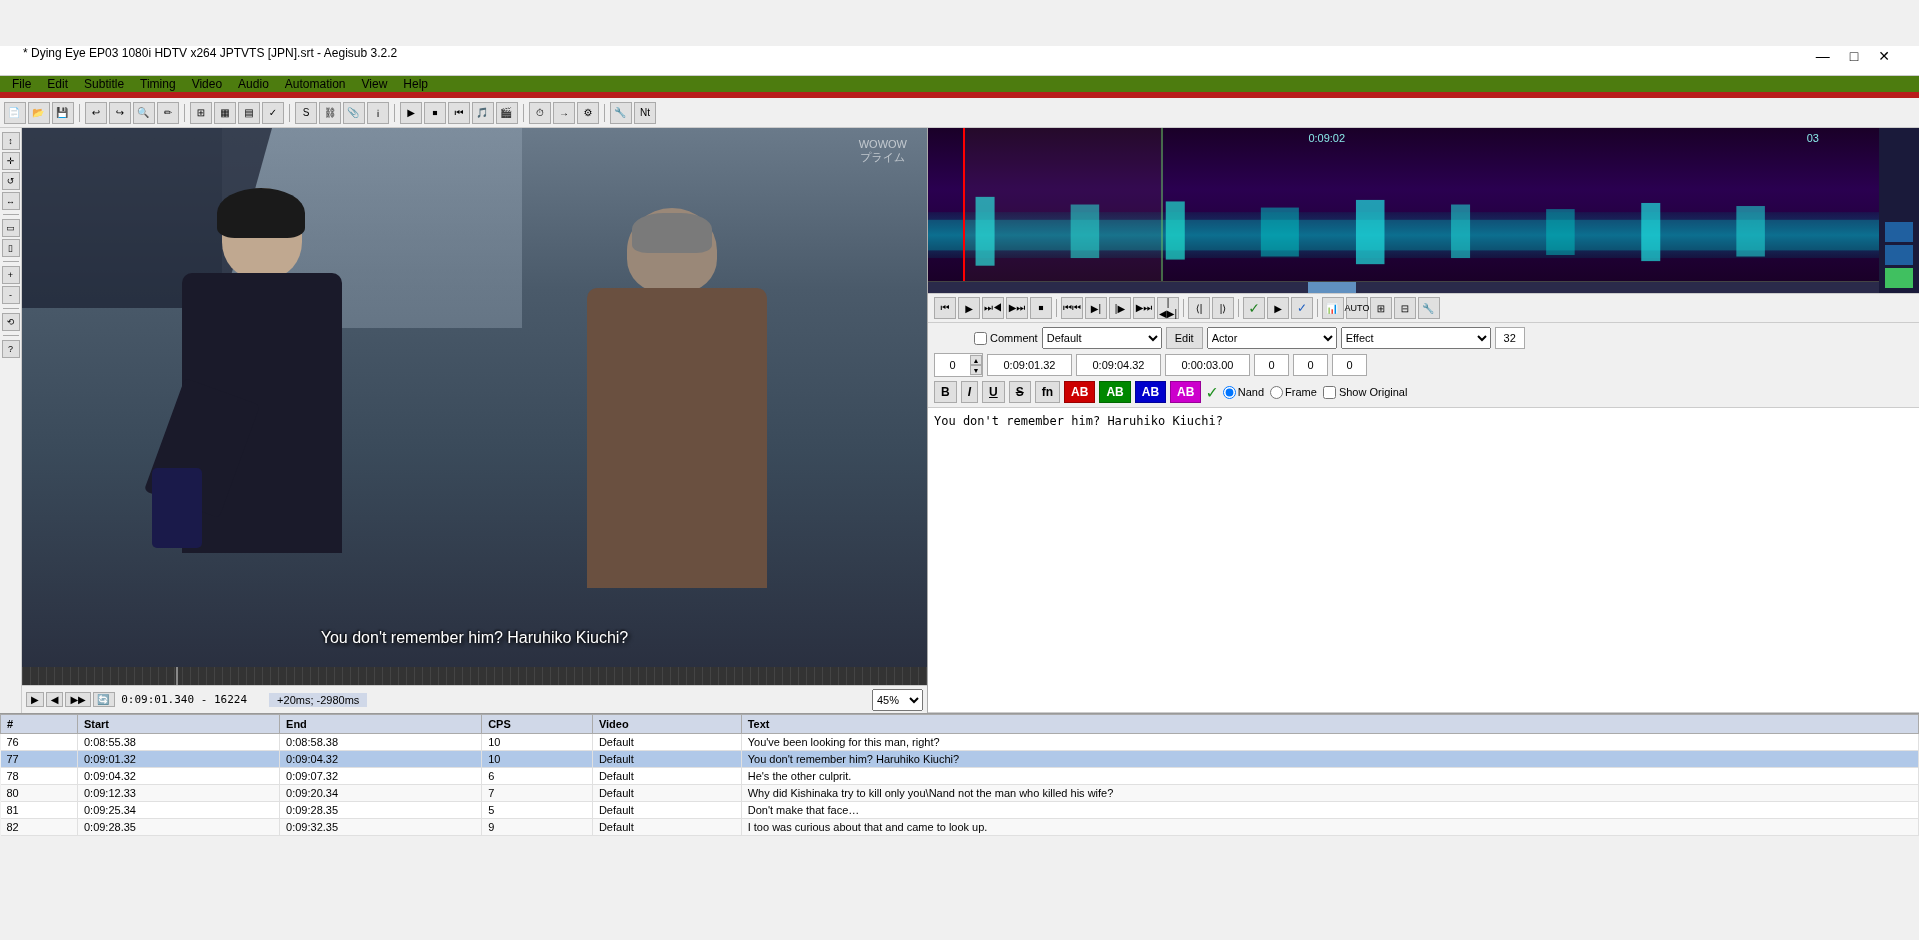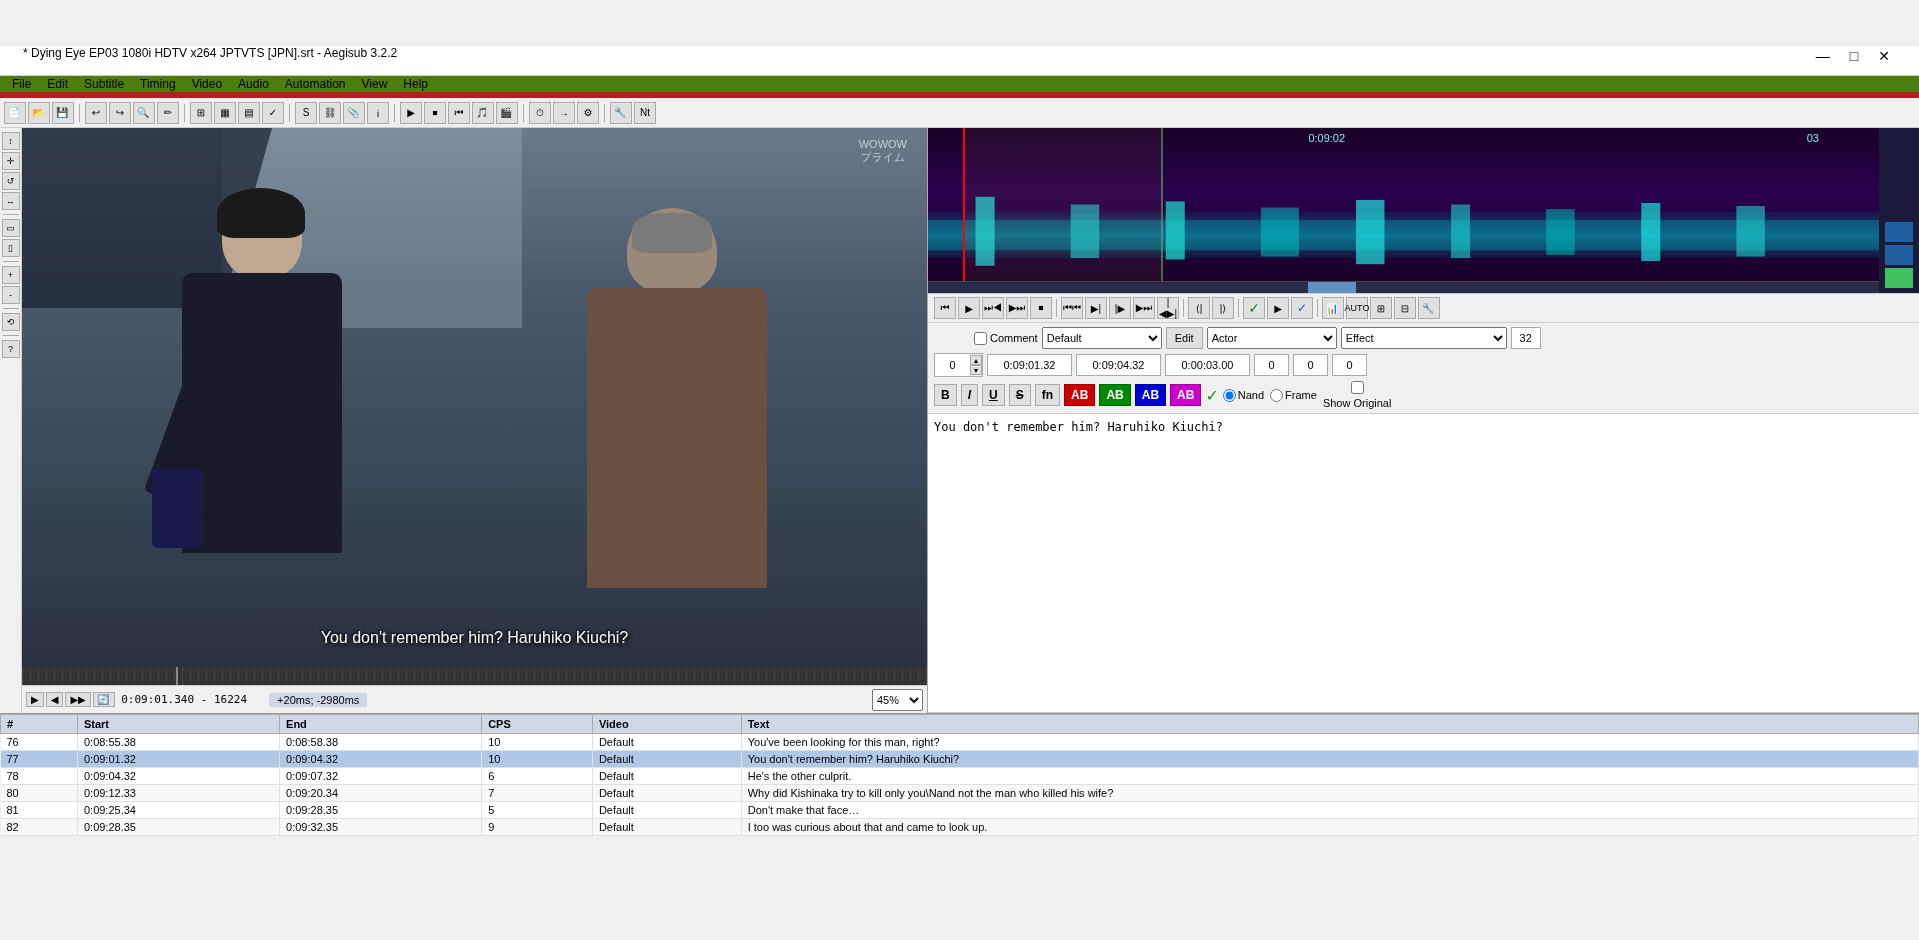--- a/index.html
+++ b/index.html
@@ -246,21 +246,21 @@
     .edit-row1 {
       display: flex;
       align-items: center;
       gap: 4px;
     }
 
     .comment-check { display: flex; align-items: center; gap: 3px; padding-left: 40px; }
     .style-select { width: 120px; height: 22px; font-size: 11px; }
     .edit-btn { padding: 1px 8px; height: 22px; border: 1px solid #aaa; background: #e0e0e0; cursor: pointer; font-size: 11px; }
     .actor-select { width: 130px; height: 22px; font-size: 11px; }
-    .effect-select { width: 166px; height: 22px; font-size: 11px; }
+    .effect-select { width: 150px; height: 22px; font-size: 11px; }
     .layer-input { width: 30px; height: 22px; text-align: center; border: 1px solid #aaa; font-size: 11px; }
 
     .edit-row2 {
       display: flex;
       align-items: center;
       gap: 4px;
     }
 
     .time-input { width: 85px; height: 22px; text-align: center; border: 1px solid #aaa; font-size: 11px; }
     .num-input { width: 35px; height: 22px; text-align: center; border: 1px solid #aaa; font-size: 11px; }
@@ -275,21 +275,21 @@
     .fmt-btn {
       padding: 0 6px; height: 22px; border: 1px solid #aaa; background: #e0e0e0; cursor: pointer; font-size: 12px; font-weight: bold;
     }
     .fmt-btn-ab { background: #c00; color: #fff; border: 1px solid #900; }
     .fmt-btn-ab2 { background: #080; color: #fff; border: 1px solid #060; }
     .fmt-btn-ab3 { background: #00c; color: #fff; border: 1px solid #009; }
     .fmt-btn-ab4 { background: #c0c; color: #fff; border: 1px solid #909; }
     .check-green { color: #209020; font-size: 16px; cursor: pointer; }
     .radio-group { display: flex; align-items: center; gap: 6px; }
     .radio-label { display: flex; align-items: center; gap: 2px; }
-    .show-orig { display: flex; align-items: center; gap: 3px; flex-direction: column; }
+    .show-orig { display: flex; align-items: center; gap: 3px; }
 
     
     #subtitle-editor {
       flex: 1;
       background: #fff;
       border: none;
       padding: 6px;
       font-size: 12px;
       resize: none;
       outline: none;

